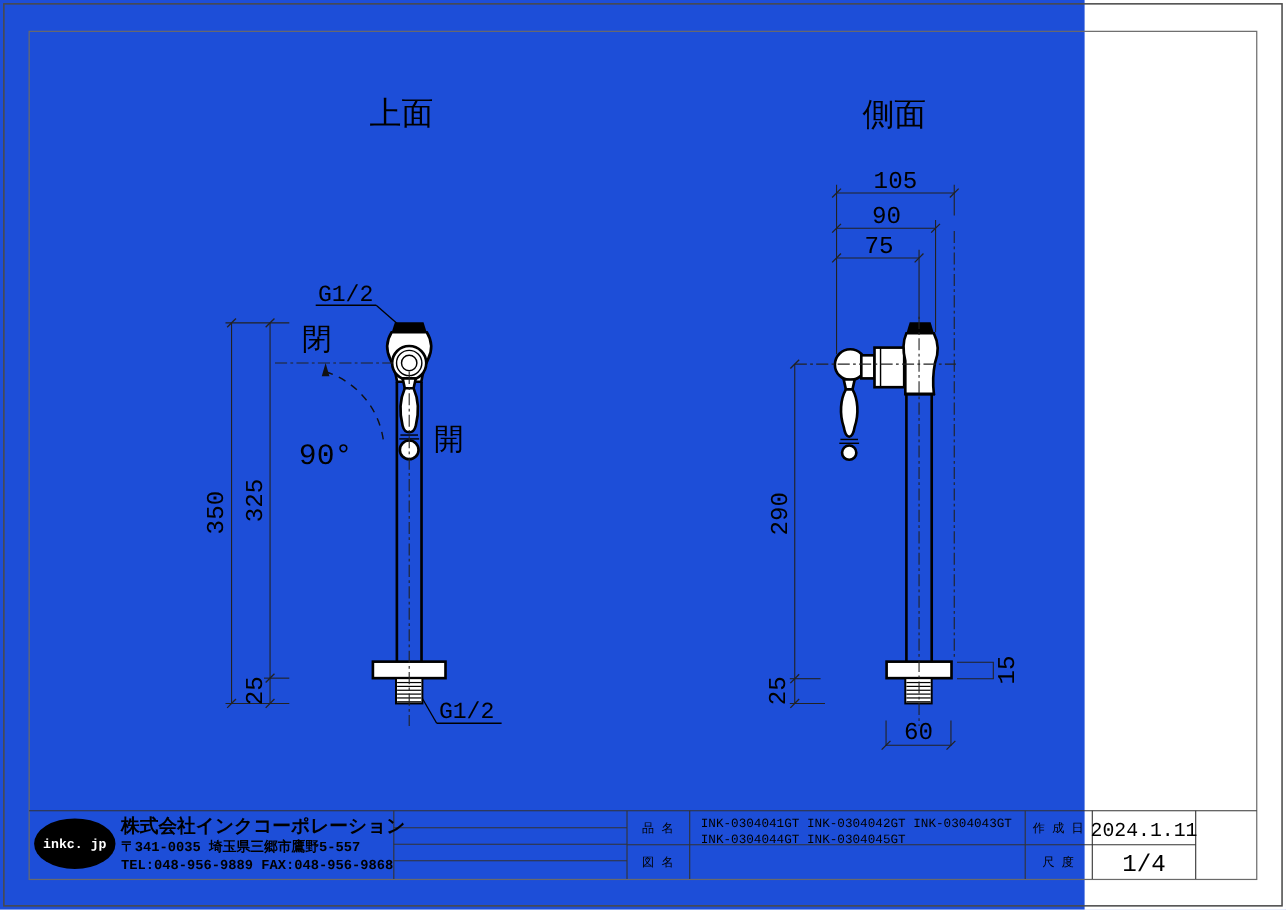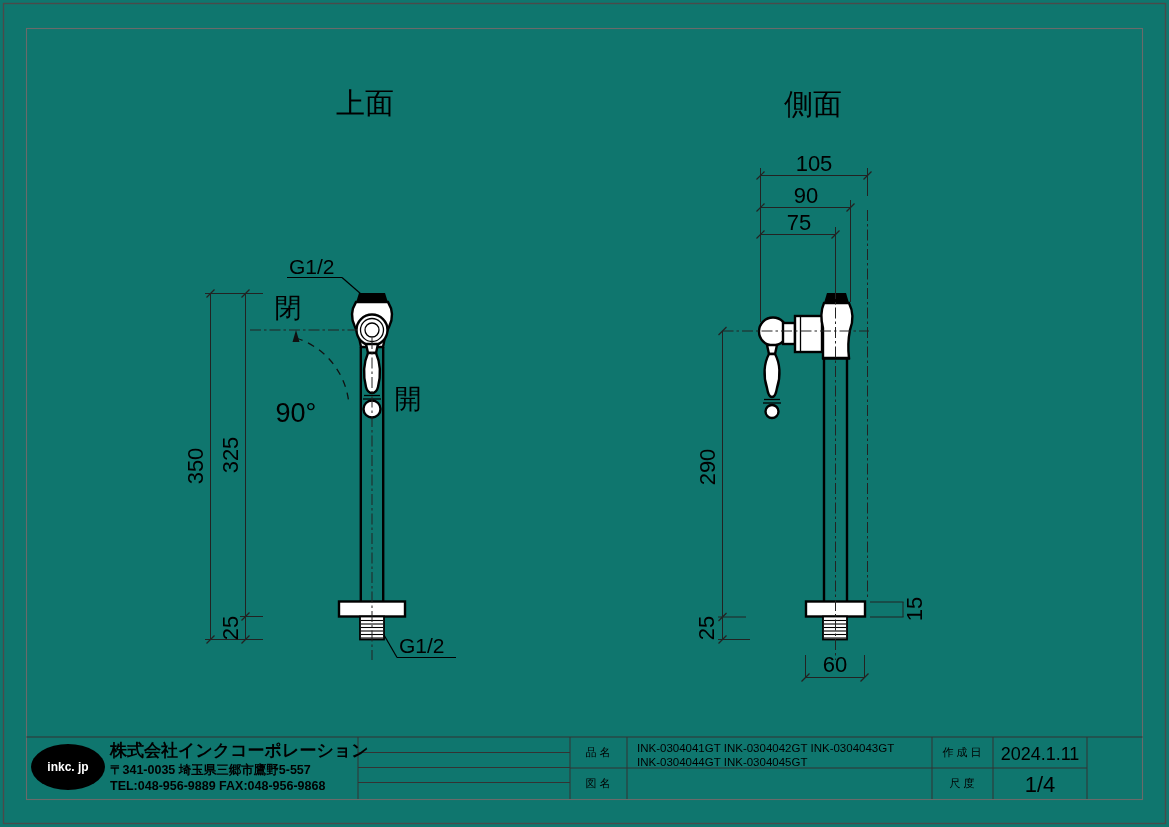--- a/index.html
+++ b/index.html
@@ -1,17 +1,17 @@
 <!DOCTYPE html>
 <html><head>
 <meta charset="utf-8">
 <style>
   html,body{margin:0;padding:0;background:#fff;}
-  #page{position:relative;width:1169px;height:827px;background:#0f766e;
-        font-family:Liberation Sans, sans-serif;}
+  #page{position:relative;width:986px;height:827px;background:#1d4ed8;
+        font-family:Liberation Mono, monospace;}
   svg{position:absolute;left:0;top:0;}
   .frame{fill:none;stroke:#4a4a4a;stroke-width:1.4;}
   .frame2{fill:none;stroke:#6a6a6a;stroke-width:1.1;}
   .tb{stroke:#333;stroke-width:1;}
   .dim{stroke:#222;stroke-width:1;fill:none;}
   .tick{stroke:#222;stroke-width:1.2;}
   .cl{stroke:#222;stroke-width:1;fill:none;stroke-dasharray:11 3 2.5 3;}
   .arc{stroke:#111;stroke-width:1.3;fill:none;stroke-dasharray:7 6;}
   .obj{stroke:#000;stroke-width:2.4;fill:#fff;}
   .objl{stroke:#000;stroke-width:2.4;fill:none;}

